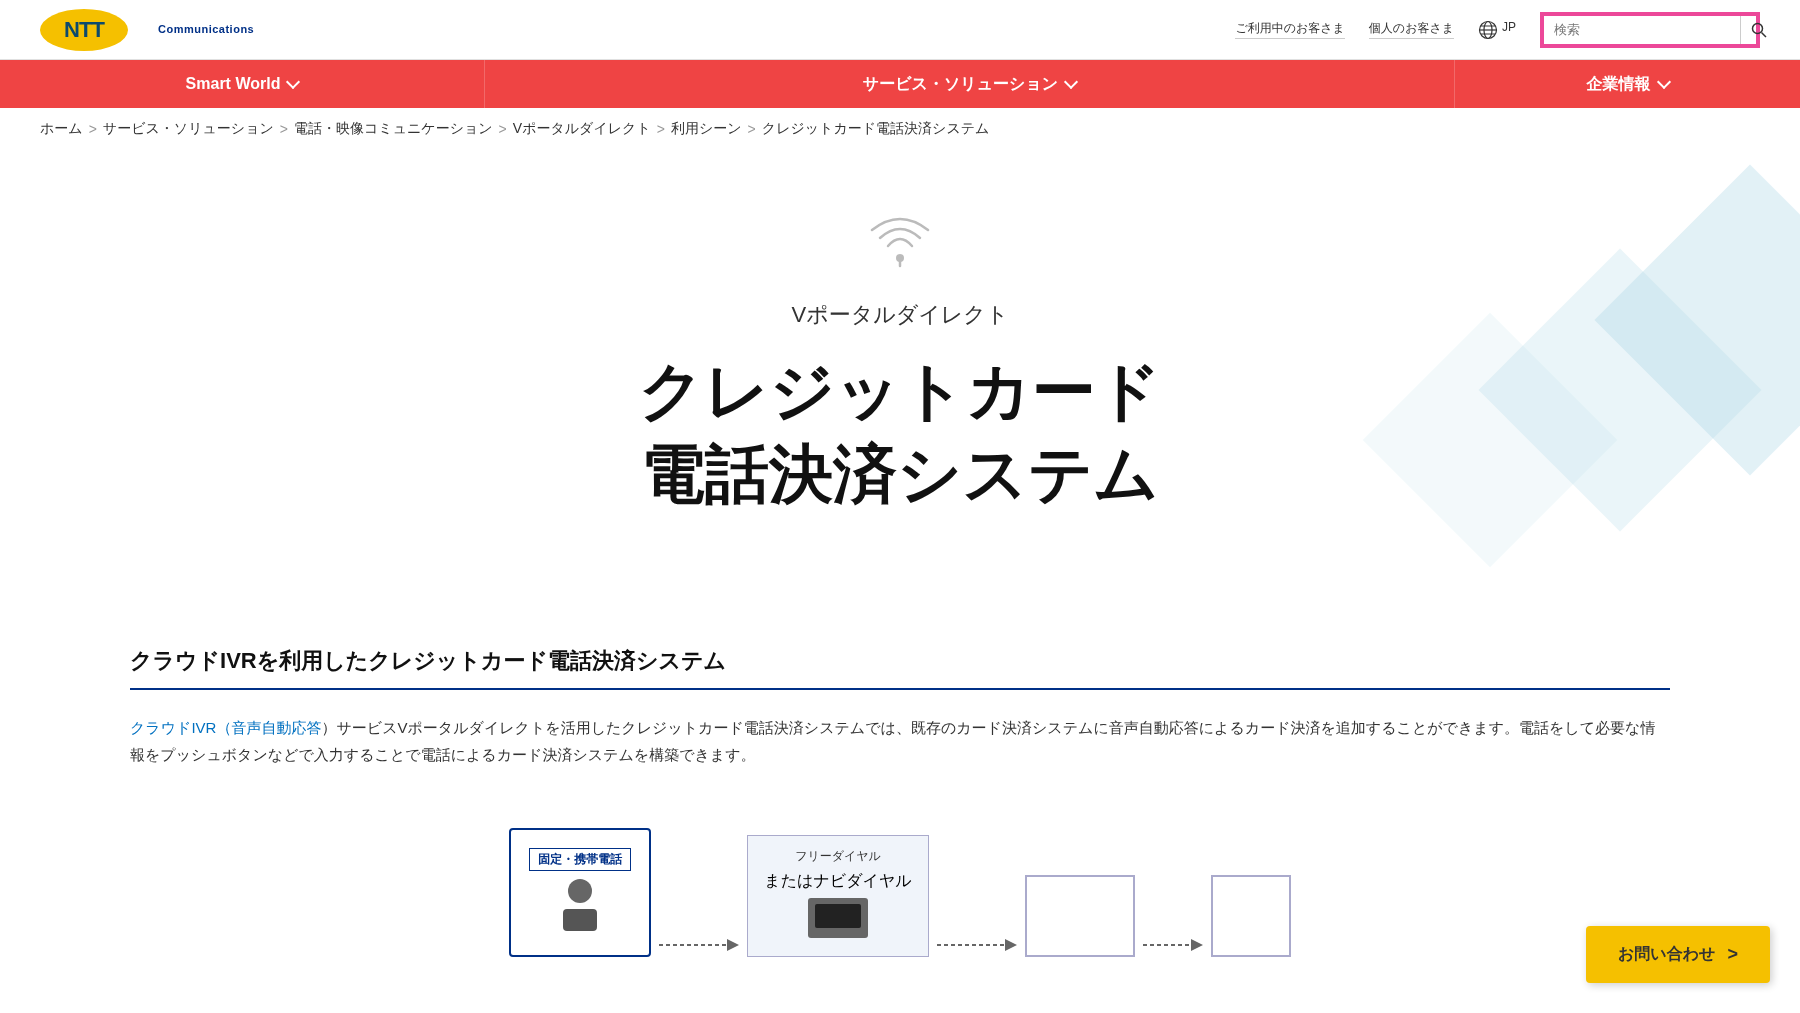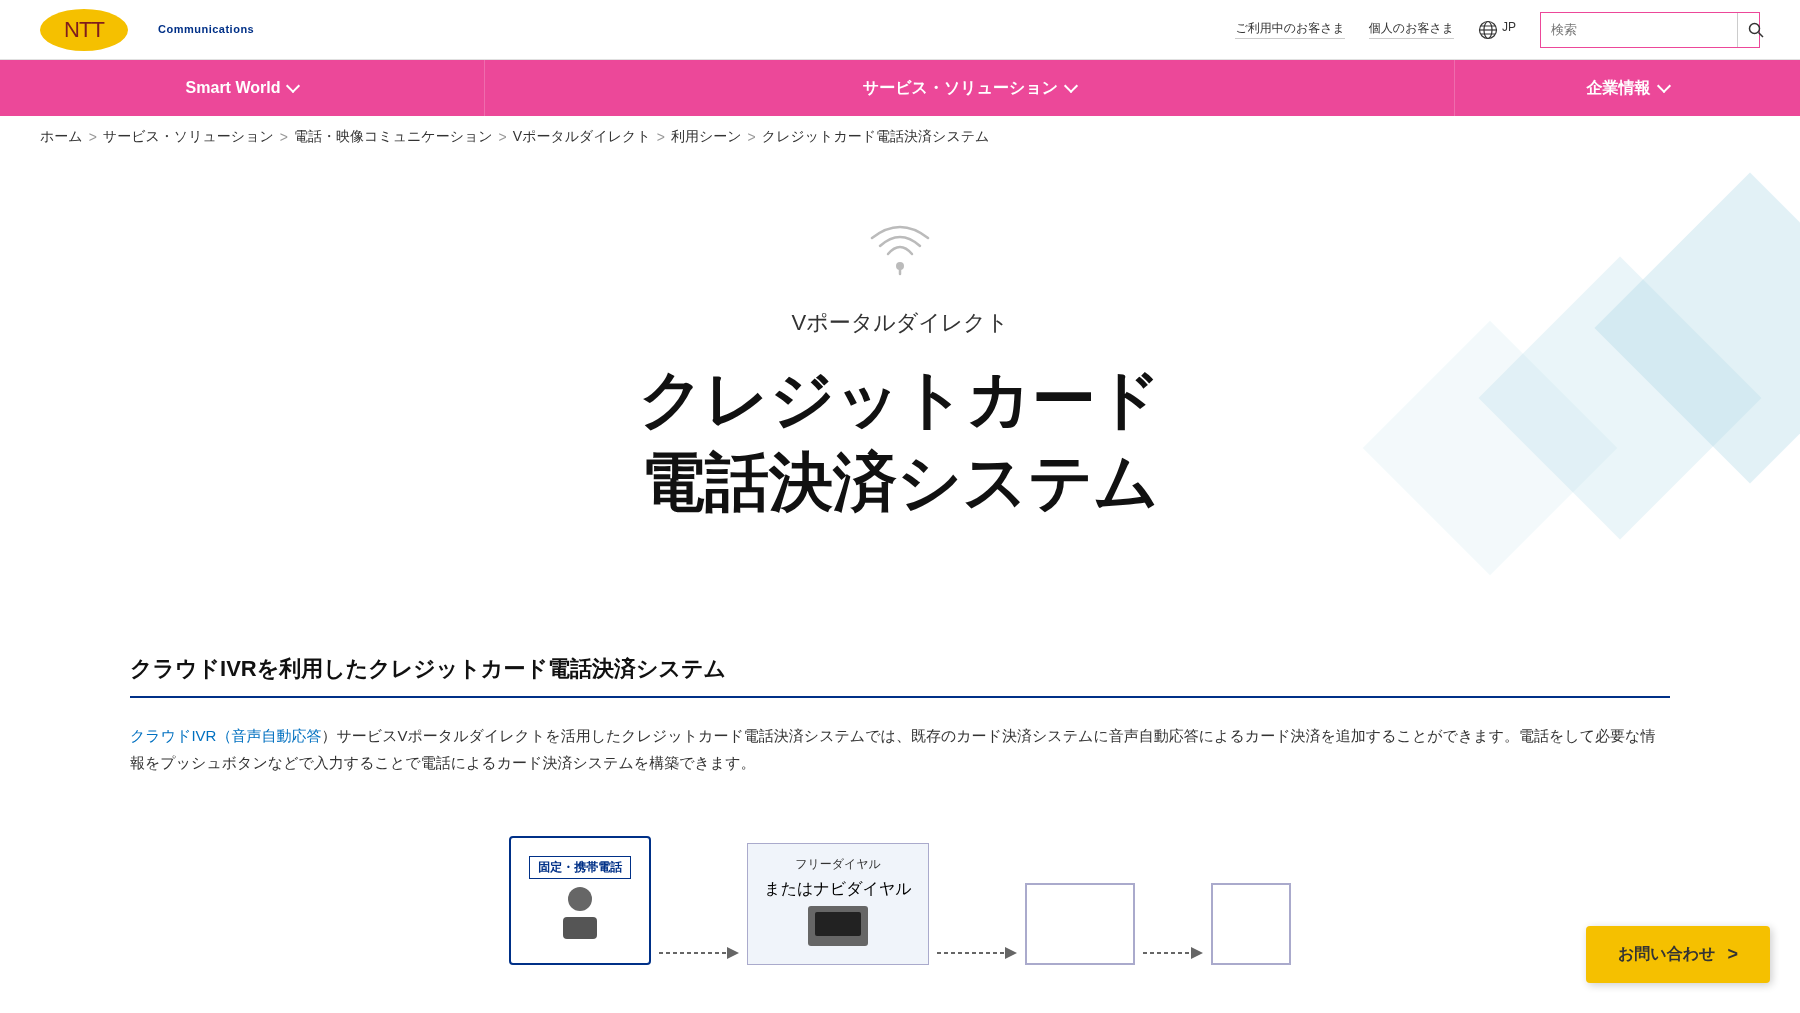--- a/index.html
+++ b/index.html
@@ -38,21 +38,21 @@
       font-size: 12px;
       color: #333;
     }
     .globe-icon {
       width: 20px;
       height: 20px;
     }
     .search-box {
       display: flex;
       align-items: center;
-      border: 1px solid #ec4899;
+      border: 4px solid #ec4899;
       height: 36px;
       width: 220px;
     }
     .search-input {
       border: none;
       outline: none;
       padding: 0 10px;
       font-size: 13px;
       flex: 1;
       height: 100%;
@@ -63,23 +63,23 @@
       border-left: 1px solid #ccc;
       padding: 0 10px;
       cursor: pointer;
       height: 100%;
       display: flex;
       align-items: center;
     }
 
     
     .nav {
-      background: #ec4899;
-      display: flex;
-      height: 56px;
+      background: #ef4444;
+      display: flex;
+      height: 48px;
     }
     .nav-item {
       flex: 0 0 auto;
       display: flex;
       align-items: center;
       justify-content: center;
       padding: 0 40px;
       color: #fff;
       font-size: 16px;
       font-weight: bold;
@@ -274,22 +274,22 @@
       background: #f5c000;
       border-radius: 50%;
       width: 88px;
       height: 42px;
       display: flex;
       align-items: center;
       justify-content: center;
     }
     .ntt-oval-text {
       font-size: 22px;
-      font-weight: 400;
-      color: #7f1d1d;
+      font-weight: 700;
+      color: #0c4a6e;
       letter-spacing: -1px;
     }
     .ntt-company-text {
       display: flex;
       flex-direction: column;
       margin-left: 10px;
       line-height: 1.1;
     }
     .ntt-company-line1 {
       font-size: 11px;

